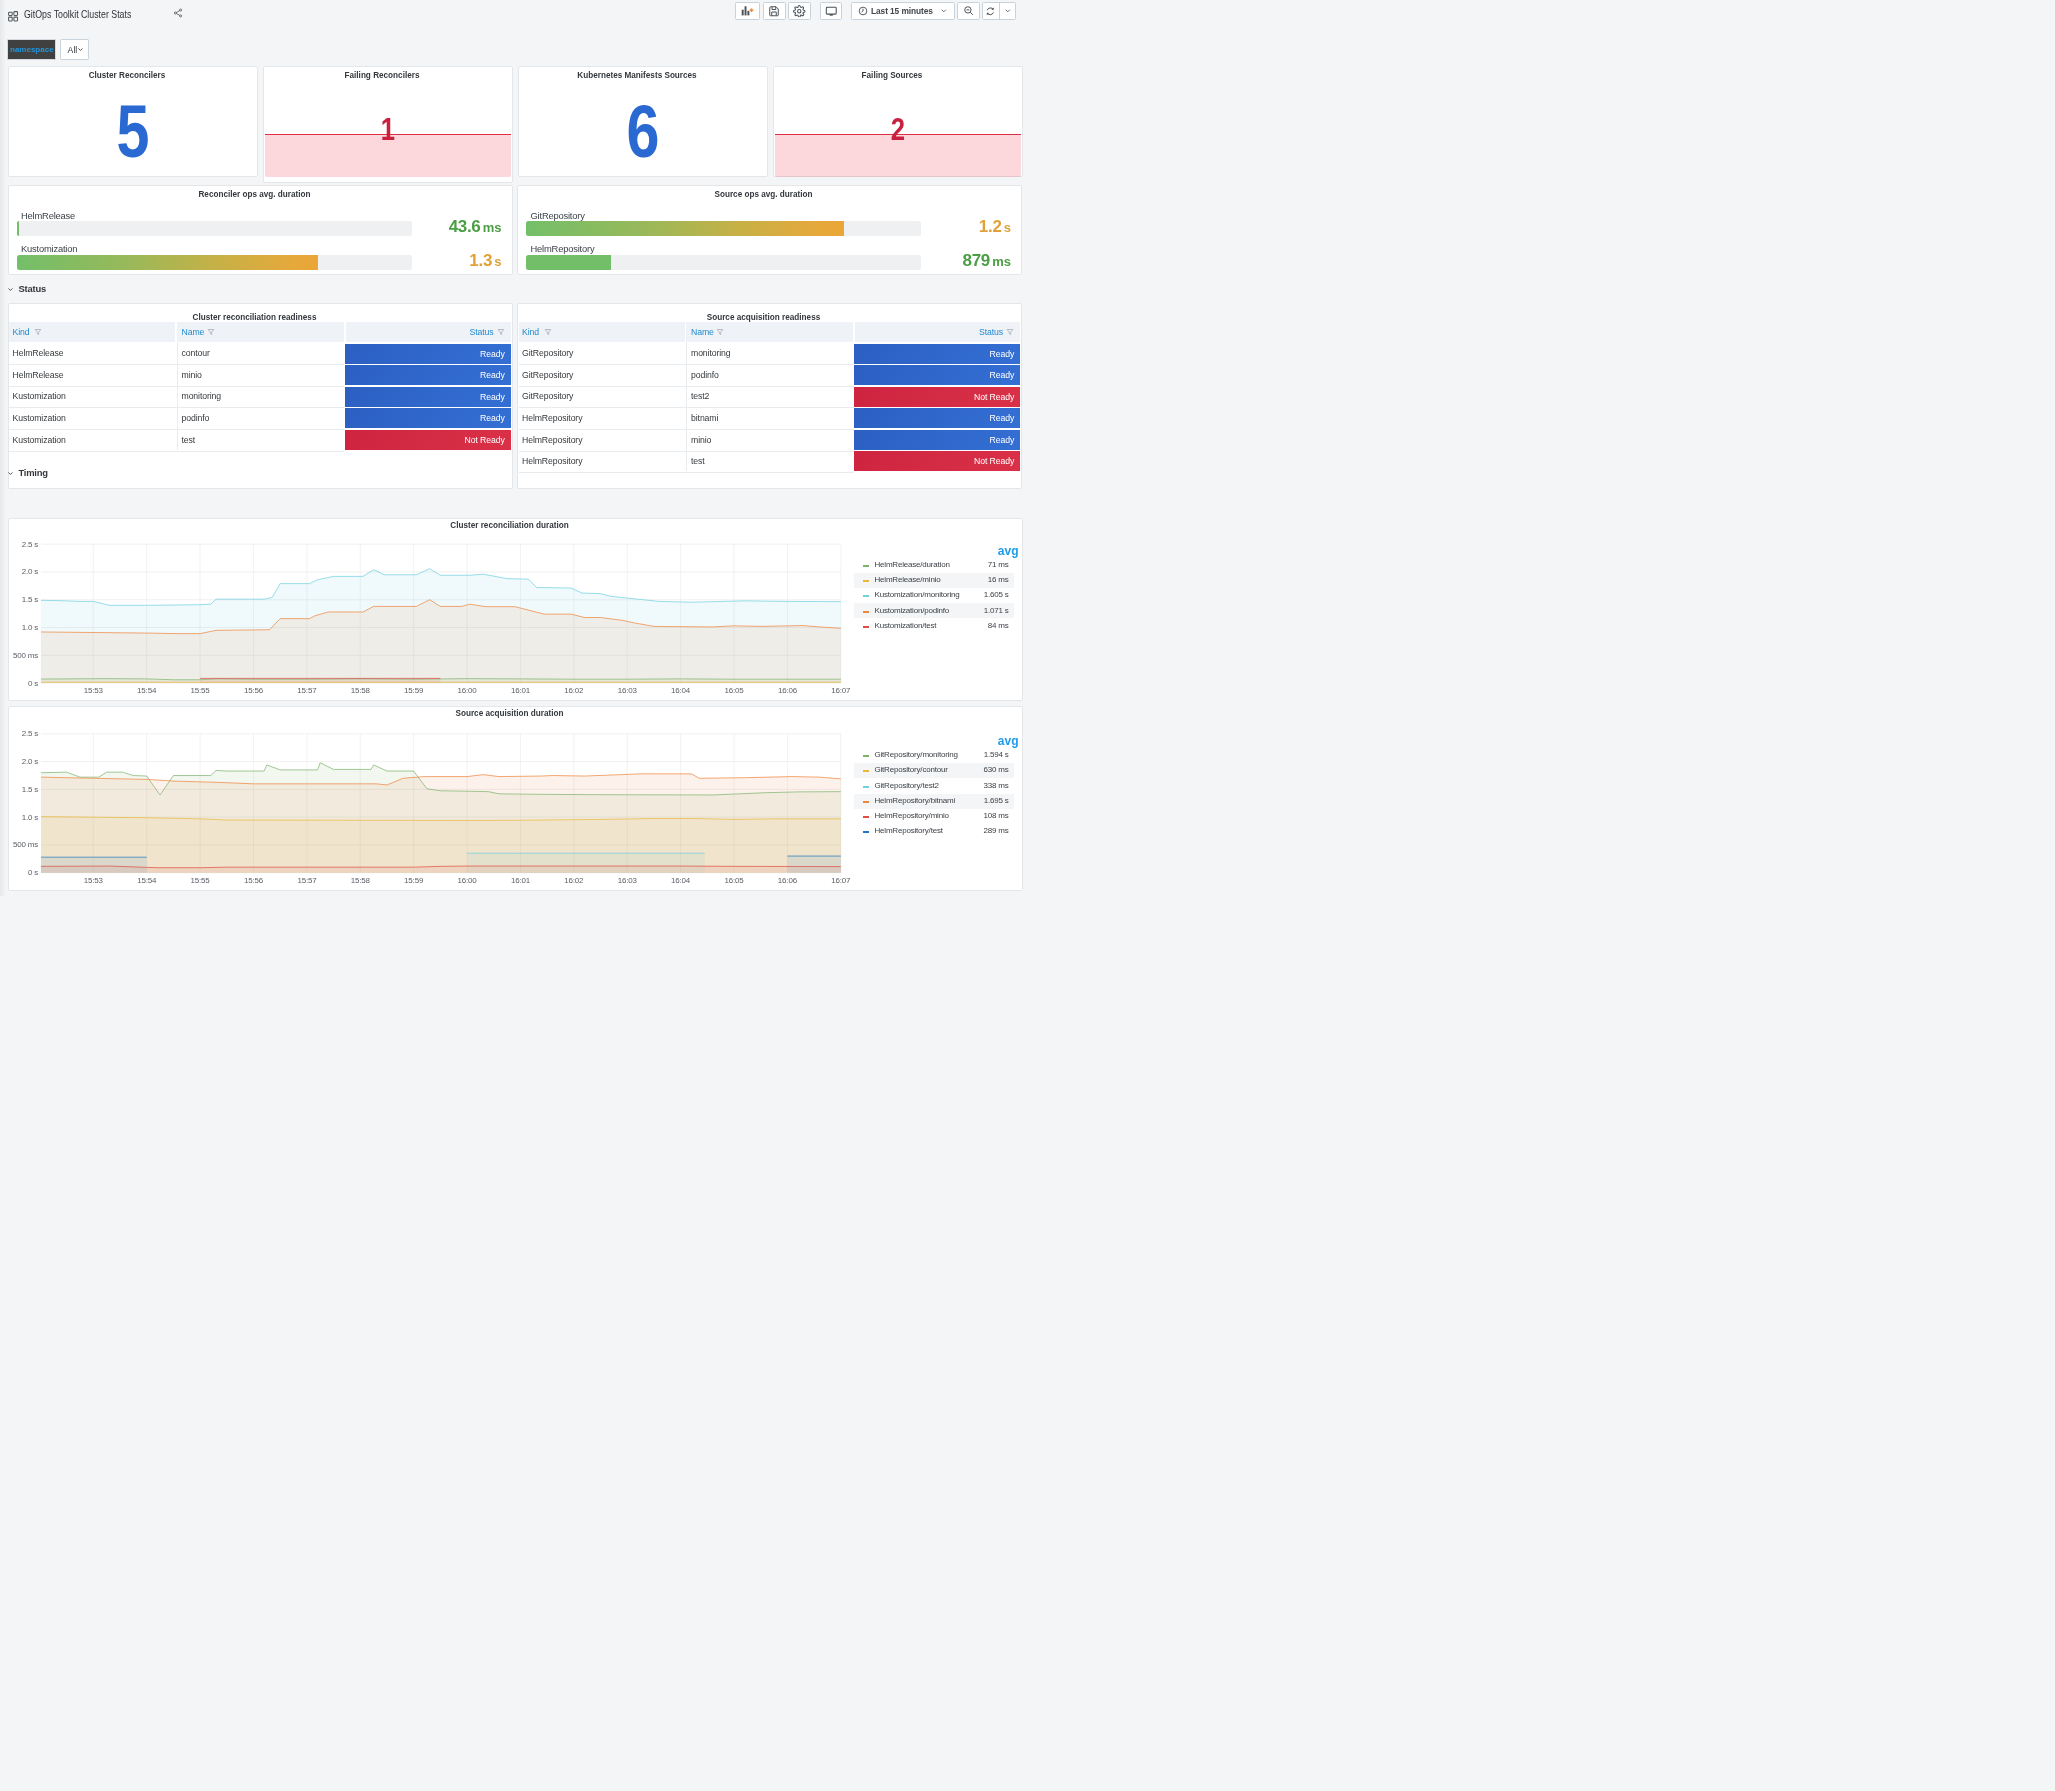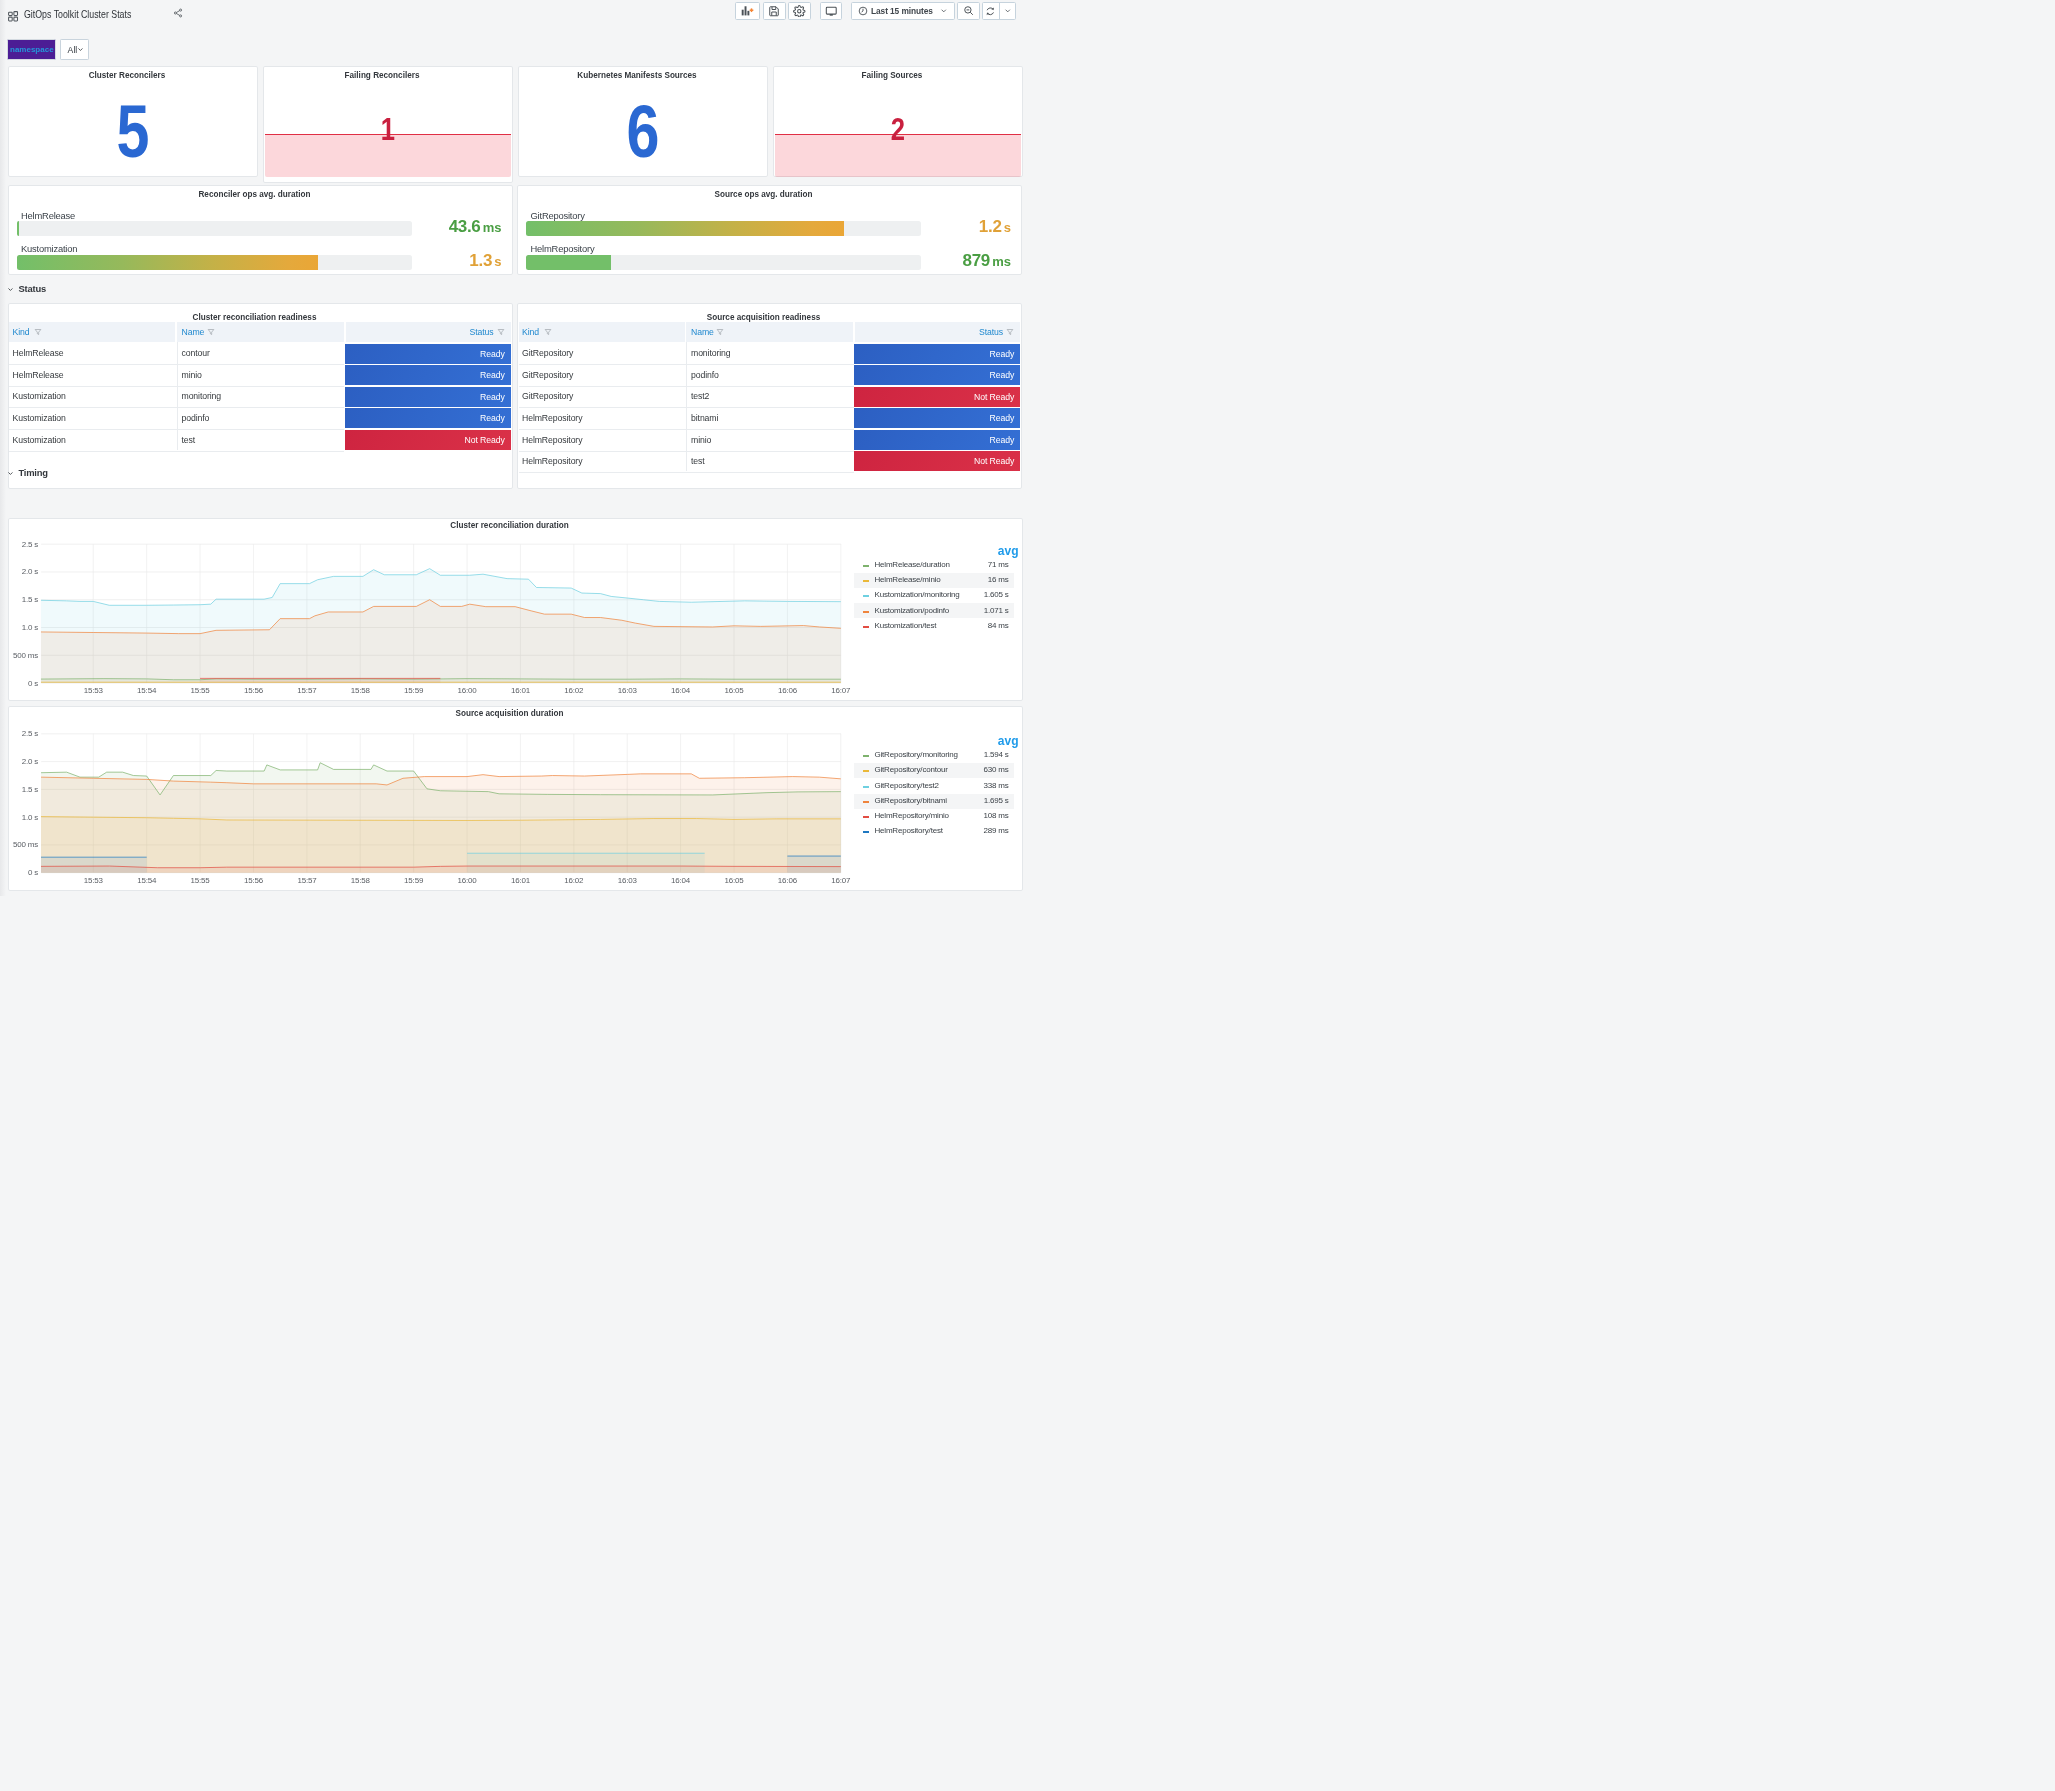--- a/index.html
+++ b/index.html
@@ -93,21 +93,21 @@
 <div style="position:absolute;left:999px;top:2.6px;width:0.6px;height:17px;background:#c6d3dd"></div>
 <div style="position:absolute;left:985px;top:5.6px;line-height:0"><svg width="10.6" height="10.6" viewBox="0 0 24 24" fill="none" stroke="#4b5156" stroke-width="2.2">
       <path d="M4.8 9.5 a8 8 0 0 1 14.2 -1.5"></path>
       <path d="M19.2 14.5 a8 8 0 0 1 -14.2 1.5"></path>
       <polyline points="20.2,3.2 19.6,8.7 14.2,8" fill="#4b5156" stroke="none"></polyline>
       <polyline points="3.8,20.8 4.4,15.3 9.8,16" fill="#4b5156" stroke="none"></polyline>
     </svg></div>
 <div style="position:absolute;left:1004px;top:7.2px;line-height:0"><svg width="7.5" height="7.5" viewBox="0 0 24 24" fill="none" stroke="#4b5156" stroke-width="2.6" stroke-linecap="round" stroke-linejoin="round">
       <polyline points="6,9.5 12,15.5 18,9.5"></polyline>
     </svg></div>
-<div style="position:absolute;left:7.3px;top:39px;width:49px;height:21px;background:#4c1d95;border:0.6px solid #d4dae0;border-radius:1.2px;line-height:20px;text-align:center;font-size:8px;font-weight:bold;color:#2595d8">namespace</div>
+<div style="position:absolute;left:7.3px;top:39px;width:49px;height:21px;background:#404040;border:0.6px solid #d4dae0;border-radius:1.2px;line-height:20px;text-align:center;font-size:8px;font-weight:bold;color:#2595d8">namespace</div>
 <div style="position:absolute;left:60px;top:39px;width:29px;height:21px;background:#fff;border:0.6px solid #c9d4dd;border-radius:1.2px;line-height:20px;font-size:8.7px;color:#343a40;padding-left:6.6px">All</div>
 <div style="position:absolute;left:77px;top:46px;line-height:0"><svg width="6.9" height="6.9" viewBox="0 0 24 24" fill="none" stroke="#3a4045" stroke-width="3" stroke-linecap="round" stroke-linejoin="round">
       <polyline points="6,9.5 12,15.5 18,9.5"></polyline>
     </svg></div>
 <div class="panel" style="left:7.5px;top:66px;width:250px;height:111px">
 <div class="ptitle">Cluster Reconcilers</div>
 <div class="bigval" style="top:65px;font-size:74px;line-height:0;color:#2a68d2">5</div>
 </div>
 <div class="panel" style="left:263px;top:66px;width:250px;height:117px">
 <div class="ptitle">Failing Reconcilers</div>
@@ -393,21 +393,21 @@
       <span class="lgval">630 ms</span>
     </div>
 <div class="lgrow" style="top:72px">
       <span class="lgdash" style="background:#6ED0E0"></span>
       <span class="lglab">GitRepository/test2</span>
       <span class="lgval">338 ms</span>
     </div>
 <div class="lgstripe" style="top:87px"></div>
 <div class="lgrow" style="top:87px">
       <span class="lgdash" style="background:#EF843C"></span>
-      <span class="lglab">GitRepository/bitnami</span>
+      <span class="lglab">HelmRepository/bitnami</span>
       <span class="lgval">1.695 s</span>
     </div>
 <div class="lgrow" style="top:102px">
       <span class="lgdash" style="background:#E24D42"></span>
       <span class="lglab">HelmRepository/minio</span>
       <span class="lgval">108 ms</span>
     </div>
 <div class="lgrow" style="top:117px">
       <span class="lgdash" style="background:#1F78C1"></span>
       <span class="lglab">HelmRepository/test</span>

